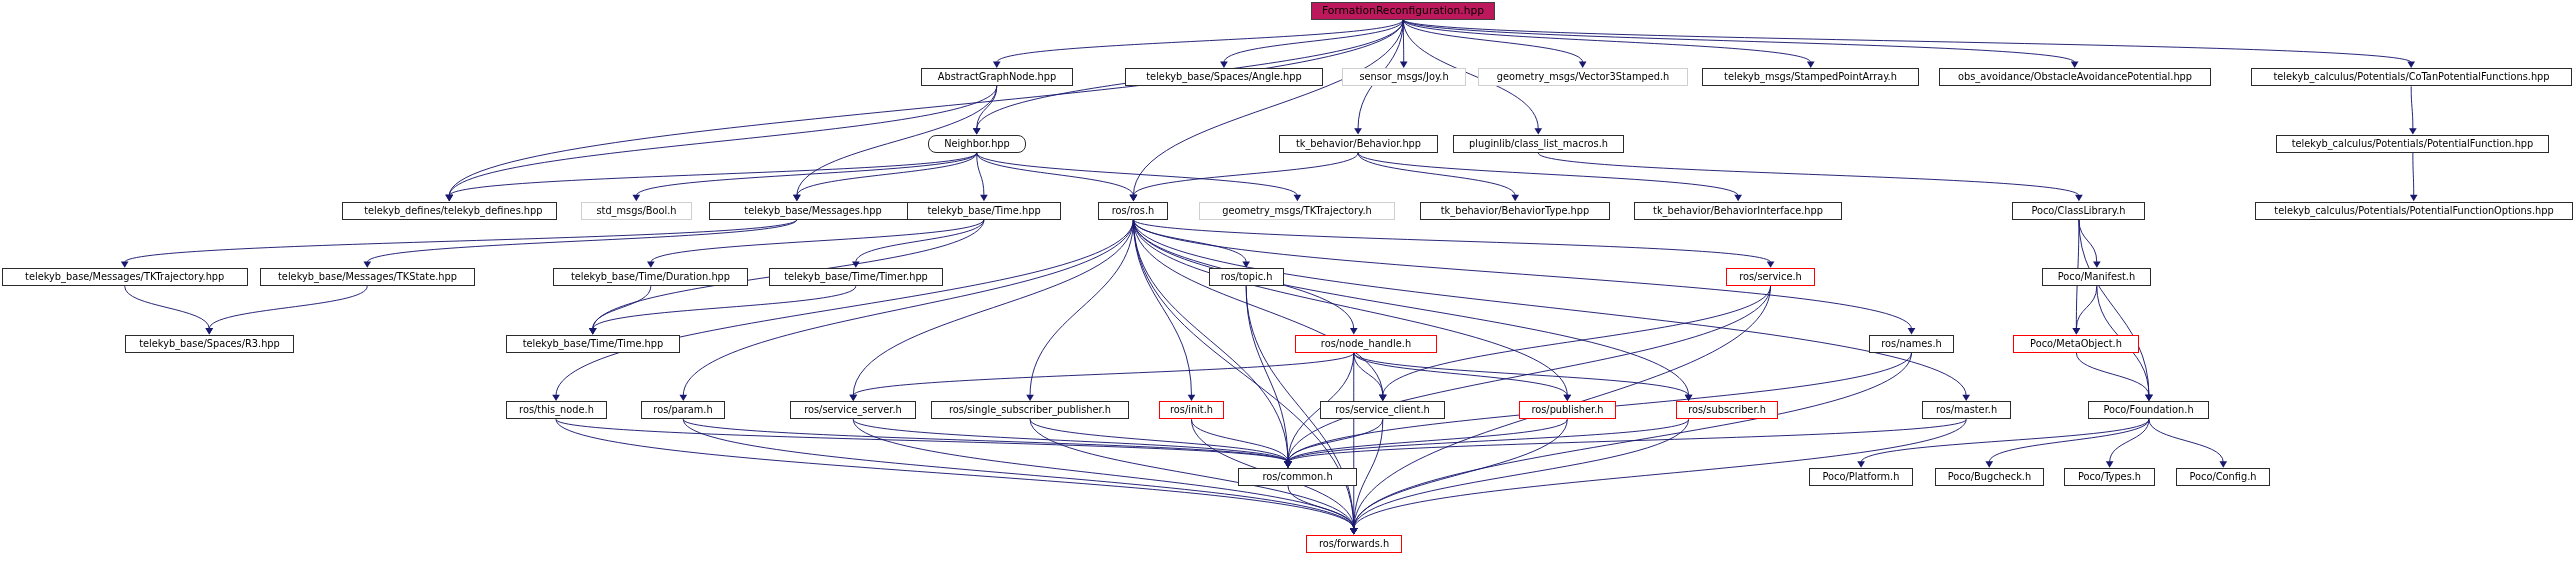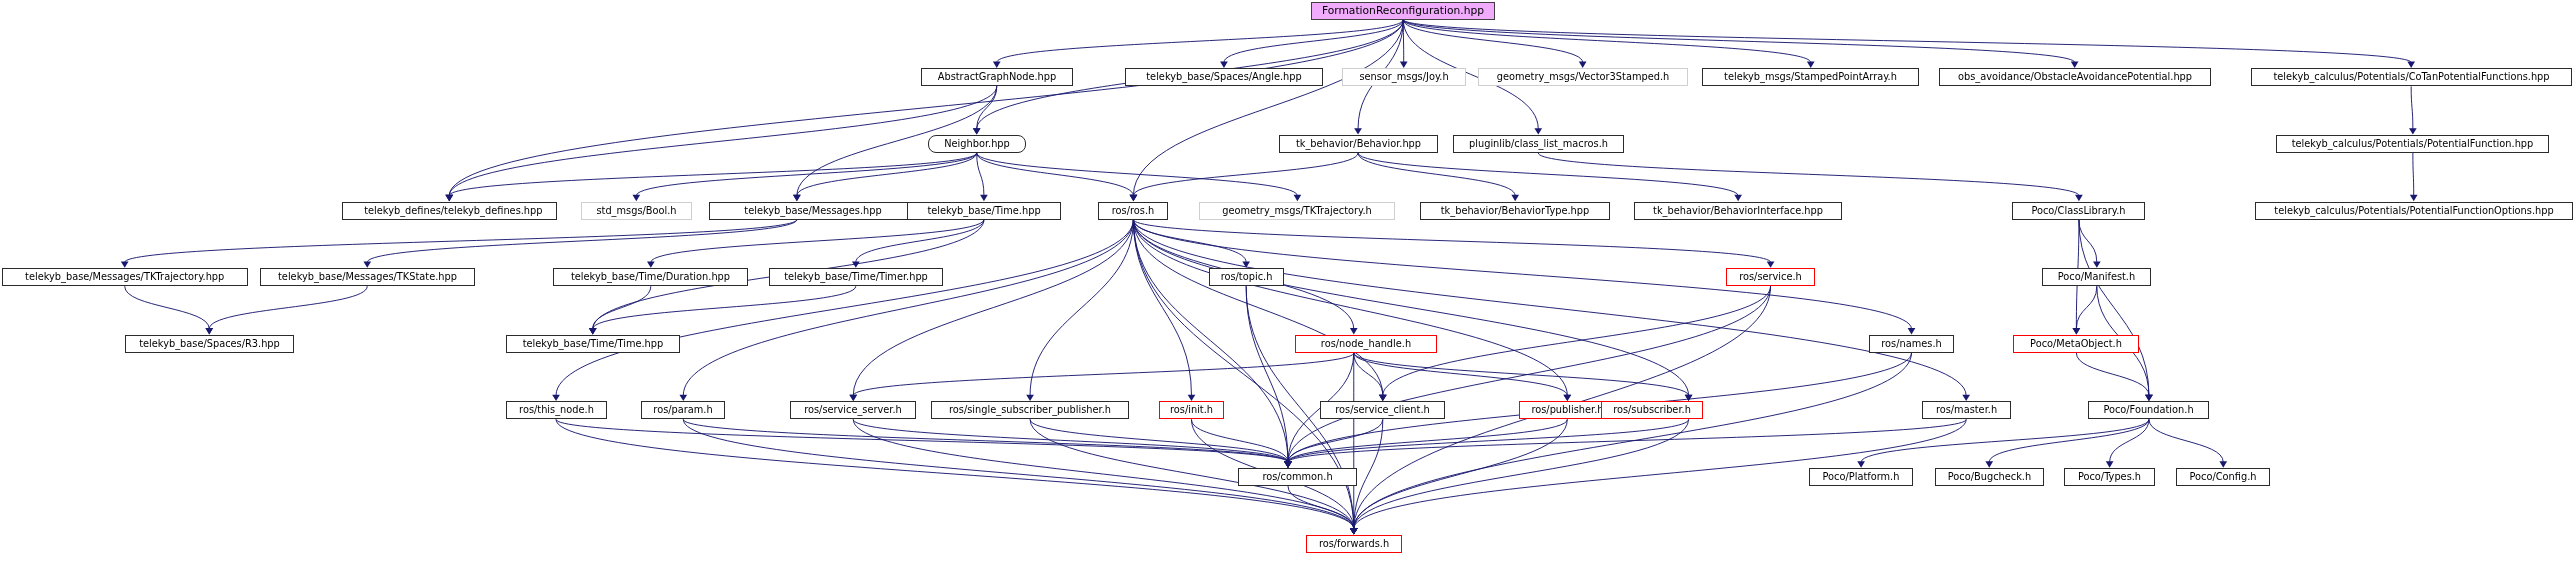--- a/index.html
+++ b/index.html
@@ -5,21 +5,21 @@
   html,body{margin:0;padding:0;background:#ffffff;}
   #graph{position:relative;width:2576px;height:563px;background:#ffffff;
          font-family:"DejaVu Sans","Liberation Sans",sans-serif;overflow:hidden;}
   svg#edges{position:absolute;left:0;top:0;width:2576px;height:563px;pointer-events:none;}
   .node{position:absolute;box-sizing:border-box;display:flex;align-items:center;justify-content:center;
         height:18px;background:#ffffff;border:0.9px solid #000000;color:#000000;
         font-size:9.8px;line-height:9.8px;white-space:nowrap;padding:0 4.3px;z-index:5;}
   .node.thick{border:1.2px solid #2b2b2b;}
   .node.light{border:0.9px solid #cfcfcf;}
   .node.red{border:1.4px solid #ff0000;}
-  .node.root{background:#f0abfc;border:1.2px solid #404040;font-size:10.7px;}
+  .node.root{background:#be185d;border:1.2px solid #404040;font-size:10.7px;}
   .edge{fill:none;stroke:#191970;stroke-width:1.1px;}
   .ahead{fill:#191970;stroke:none;}
 </style>
 </head>
 <body>
 
 <div id="graph">
   <svg id="edges" viewBox="0 0 3016 659" width="2576" height="563">
       <path d="M 1643 23 C 1643 48.650000000000006, 1167 47.349999999999994, 1167 73" class="edge"></path>
       <polygon points="1162.5,72 1171.5,72 1167,79.5" class="ahead"></polygon>
@@ -243,21 +243,21 @@
       <div class="node red" style="left: 1295px; top: 335px; width: 142px;">ros/node_handle.h</div>
       <div class="node thick" style="left: 1869px; top: 335px; width: 85px;">ros/names.h</div>
       <div class="node red" style="left: 2013px; top: 335px; width: 126px;">Poco/MetaObject.h</div>
       <div class="node thick" style="left: 506px; top: 401px; width: 101px;">ros/this_node.h</div>
       <div class="node thick" style="left: 641px; top: 401px; width: 84px;">ros/param.h</div>
       <div class="node thick" style="left: 790px; top: 401px; width: 126px;">ros/service_server.h</div>
       <div class="node thick" style="left: 931px; top: 401px; width: 198px;">ros/single_subscriber_publisher.h</div>
       <div class="node red" style="left: 1159px; top: 401px; width: 65px;">ros/init.h</div>
       <div class="node thick" style="left: 1320px; top: 401px; width: 125px;">ros/service_client.h</div>
       <div class="node red" style="left: 1519px; top: 401px; width: 97px;">ros/publisher.h</div>
-      <div class="node red" style="left: 1601px; top: 401px; width: 102px;">ros/subscriber.h</div>
+      <div class="node red" style="left: 1676px; top: 401px; width: 102px;">ros/subscriber.h</div>
       <div class="node thick" style="left: 1922px; top: 401px; width: 89px;">ros/master.h</div>
       <div class="node thick" style="left: 2088px; top: 401px; width: 121px;">Poco/Foundation.h</div>
       <div class="node thick" style="left: 1238px; top: 468px; width: 119px;">ros/common.h</div>
       <div class="node thick" style="left: 1809px; top: 468px; width: 104px; text-align: center;">Poco/Platform.h</div>
       <div class="node thick" style="left: 1935px; top: 468px; width: 109px;">Poco/Bugcheck.h</div>
       <div class="node thick" style="left: 2064px; top: 468px; width: 91px;">Poco/Types.h</div>
       <div class="node thick" style="left: 2176px; top: 468px; width: 94px;">Poco/Config.h</div>
       <div class="node red" style="left: 1306px; top: 535px; width: 96px;">ros/forwards.h</div>
     </div>
 </div>

